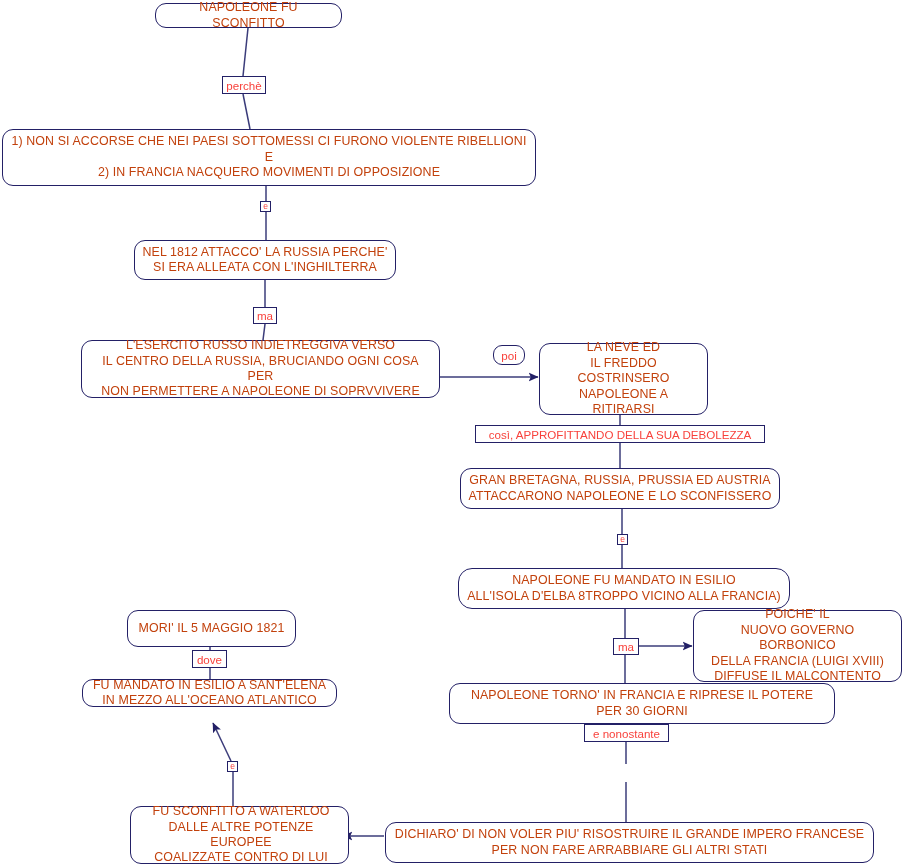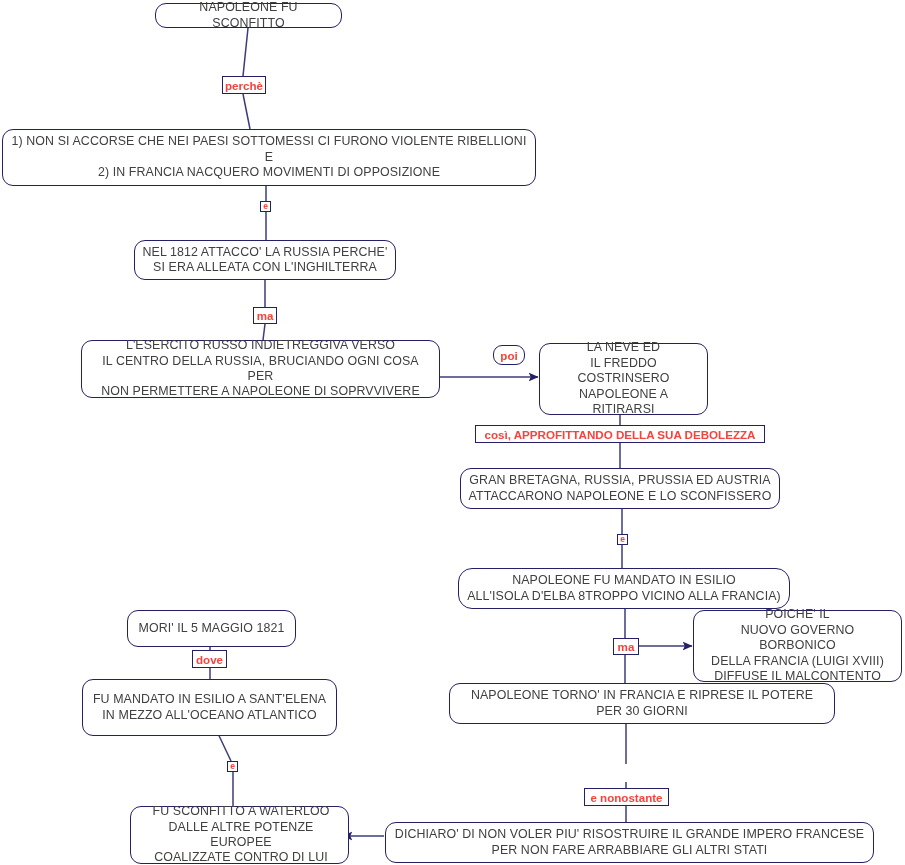--- a/index.html
+++ b/index.html
@@ -23,21 +23,21 @@
     height: 865px;
     pointer-events: none;
   }
   
   .node {
     position: absolute;
     box-sizing: border-box;
     border: 1.6px solid #232066;
     border-radius: 11px;
     background: #ffffff;
-    color: #404040;
+    color: #c2410c;
     font-size: 12.4px;
     line-height: 15.4px;
     text-align: center;
     display: flex;
     align-items: center;
     justify-content: center;
     padding: 3px 7px;
     white-space: pre-line;
     letter-spacing: 0.1px;
   }
@@ -49,21 +49,20 @@
     background: #ffffff;
     color: #f8423c;
     font-size: 11.6px;
     line-height: 13px;
     text-align: left;
     display: flex;
     align-items: center;
     justify-content: center;
     padding: 1px 3px;
     white-space: nowrap;
-    font-weight: bold;
   }
   .link-label.rounded {
     border-radius: 9px;
   }
   .link-label.tiny {
     font-size: 8.5px;
     line-height: 9px;
     padding: 0px 1px;
   }
 </style>
@@ -123,29 +122,29 @@
 NUOVO GOVERNO BORBONICO
 DELLA FRANCIA (LUIGI XVIII)
 DIFFUSE IL MALCONTENTO</div>
       <div class="node" style="left: 449px; top: 683px; width: 386px; height: 41px;">NAPOLEONE TORNO' IN FRANCIA E RIPRESE IL POTERE
 PER 30 GIORNI</div>
       <div class="node" style="left: 385px; top: 822px; width: 489px; height: 41px;">DICHIARO' DI NON VOLER PIU' RISOSTRUIRE IL GRANDE IMPERO FRANCESE
 PER NON FARE ARRABBIARE GLI ALTRI STATI</div>
       <div class="node" style="left: 130px; top: 806px; width: 219px; height: 58px; padding-left: 10px;">FU SCONFITTO A WATERLOO
 DALLE ALTRE POTENZE EUROPEE
 COALIZZATE CONTRO DI LUI</div>
-      <div class="node" style="left: 82px; top: 679px; width: 255px; height: 57px;">FU MANDATO IN ESILIO A SANT'ELENA
+      <div class="node" style="left: 82px; top: 679px; width: 255px; height: 28px;">FU MANDATO IN ESILIO A SANT'ELENA
 IN MEZZO ALL'OCEANO ATLANTICO</div>
       <div class="node" style="left: 127px; top: 610px; width: 169px; height: 37px;">MORI' IL 5 MAGGIO 1821</div>
     </div>
   <div id="labels-group">
       <div class="link-label" style="left: 222px; top: 76px; width: 44px; height: 18px;">perchè</div>
       <div class="link-label tiny" style="left: 260px; top: 201px; width: 11px; height: 11px;">e</div>
       <div class="link-label" style="left: 253px; top: 307px; width: 24px; height: 17px;">ma</div>
       <div class="link-label rounded" style="left: 493px; top: 345px; width: 32px; height: 20px;">poi</div>
       <div class="link-label" style="left: 475px; top: 425px; width: 290px; height: 18px;">così, APPROFITTANDO DELLA SUA DEBOLEZZA</div>
       <div class="link-label tiny" style="left: 617px; top: 534px; width: 11px; height: 11px;">e</div>
       <div class="link-label" style="left: 613px; top: 638px; width: 26px; height: 17px;">ma</div>
-      <div class="link-label" style="left: 584px; top: 788px; width: 85px; height: 18px;">e nonostante</div>
+      <div class="link-label" style="left: 584px; top: 724px; width: 85px; height: 18px;">e nonostante</div>
       <div class="link-label tiny" style="left: 227px; top: 761px; width: 11px; height: 11px;">e</div>
       <div class="link-label" style="left: 192px; top: 650px; width: 35px; height: 18px;">dove</div>
     </div>
 </div>
 
 </body></html>

